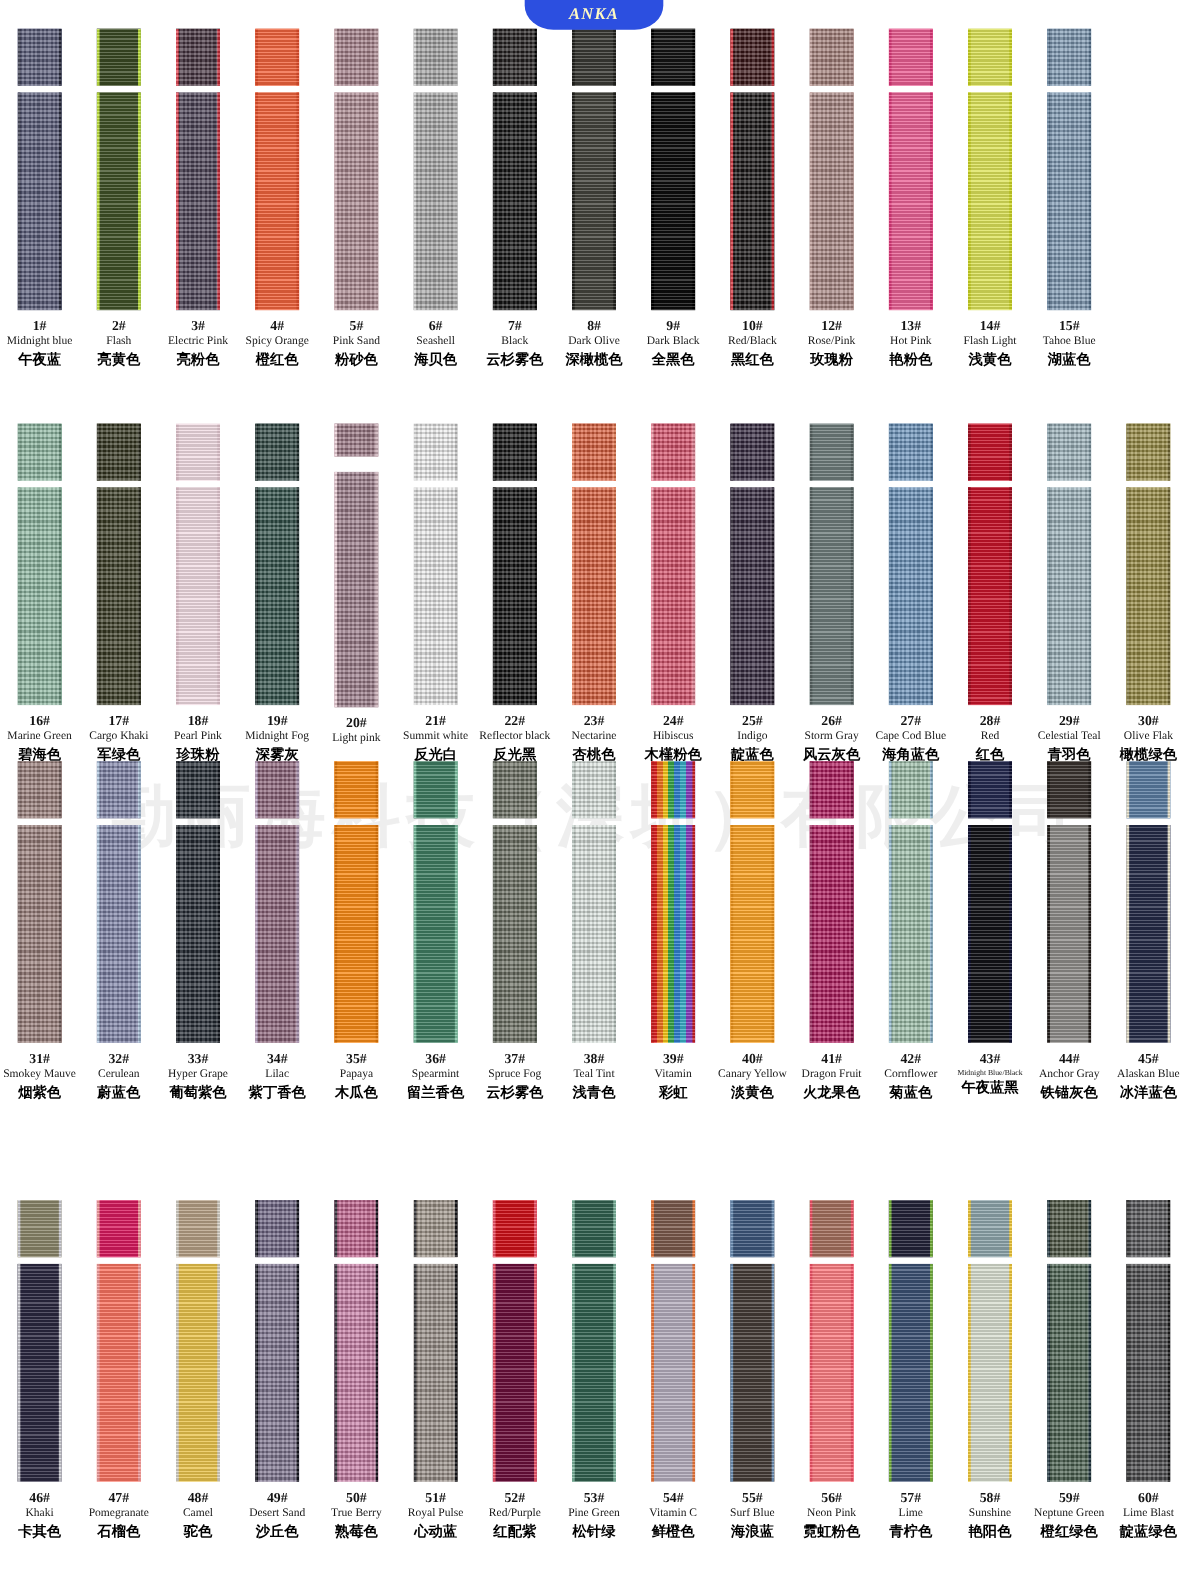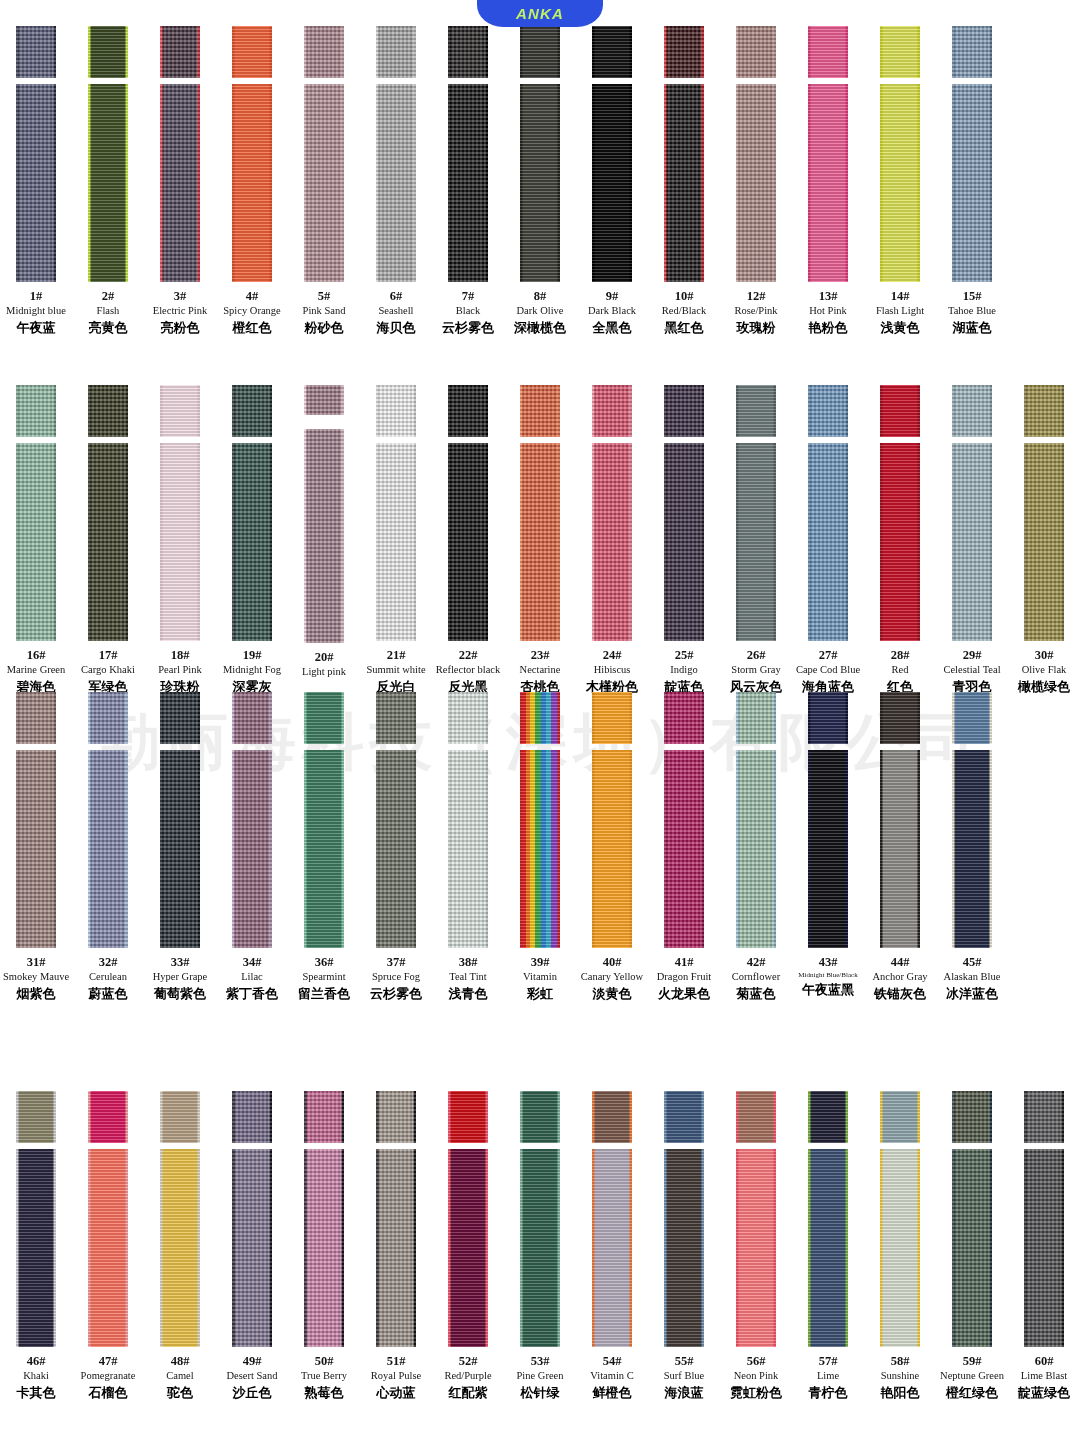--- a/index.html
+++ b/index.html
@@ -21,22 +21,22 @@
     height:27px;
     background:#2c4fe0;
     border-bottom-left-radius:26px 22px;
     border-bottom-right-radius:26px 22px;
     display:flex;
     align-items:center;
     justify-content:center;
     z-index:40;
   }
   #logo-banner .logo-text{
-    color:#bef264;
-    font-family:Liberation Sans, sans-serif;
+    color:#fef9c3;
+    font-family:Liberation Serif, serif;
     font-weight:bold;
     font-style:italic;
     font-size:15px;
     letter-spacing:1.2px;
   }
 
   
   .watermark{
     position:absolute;
     left:0;width:1080px;
@@ -517,20 +517,31 @@
           <div class="strip bot weave" style="background: rgb(140, 98, 121); box-shadow: rgb(184, 159, 192) 2.5px 0px 0px inset, rgb(184, 159, 192) -2.5px 0px 0px inset;"></div>
         </div>
         <div class="caption">
           <span class="cap-no">34#</span>
           <span class="cap-en">Lilac</span>
           <span class="cap-cn">紫丁香色</span>
         </div>
       </div>
       <div class="cell">
         <div class="strips">
+          <div class="strip top rib" style="background: rgb(248, 139, 23); box-shadow: rgb(228, 122, 12) 2.5px 0px 0px inset, rgb(228, 122, 12) -2.5px 0px 0px inset;"></div>
+          <div class="strip bot rib" style="background: rgb(248, 139, 23); box-shadow: rgb(228, 122, 12) 2.5px 0px 0px inset, rgb(228, 122, 12) -2.5px 0px 0px inset;"></div>
+        </div>
+        <div class="caption">
+          <span class="cap-no">35#</span>
+          <span class="cap-en">Papaya</span>
+          <span class="cap-cn">木瓜色</span>
+        </div>
+      </div>
+      <div class="cell">
+        <div class="strips">
           <div class="strip top rib" style="background: rgb(63, 125, 98); box-shadow: rgb(127, 195, 164) 2.5px 0px 0px inset, rgb(127, 195, 164) -2.5px 0px 0px inset;"></div>
           <div class="strip bot rib" style="background: rgb(63, 125, 98); box-shadow: rgb(127, 195, 164) 2.5px 0px 0px inset, rgb(127, 195, 164) -2.5px 0px 0px inset;"></div>
         </div>
         <div class="caption">
           <span class="cap-no">36#</span>
           <span class="cap-en">Spearmint</span>
           <span class="cap-cn">留兰香色</span>
         </div>
       </div>
       <div class="cell">

